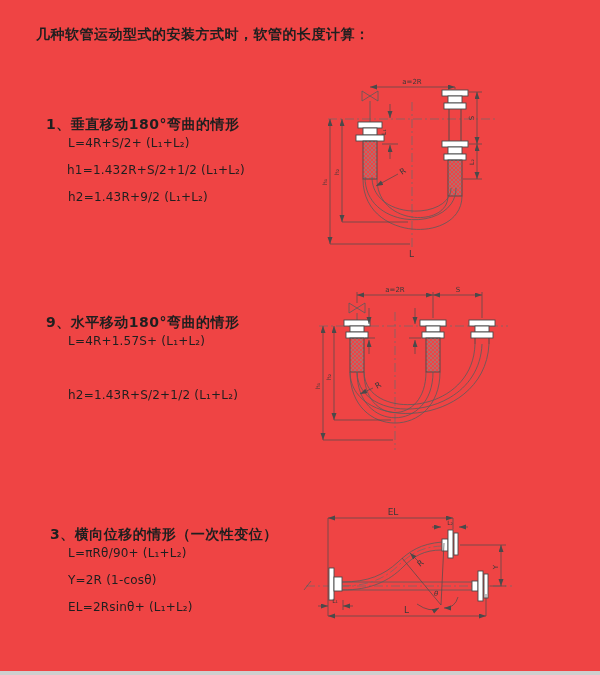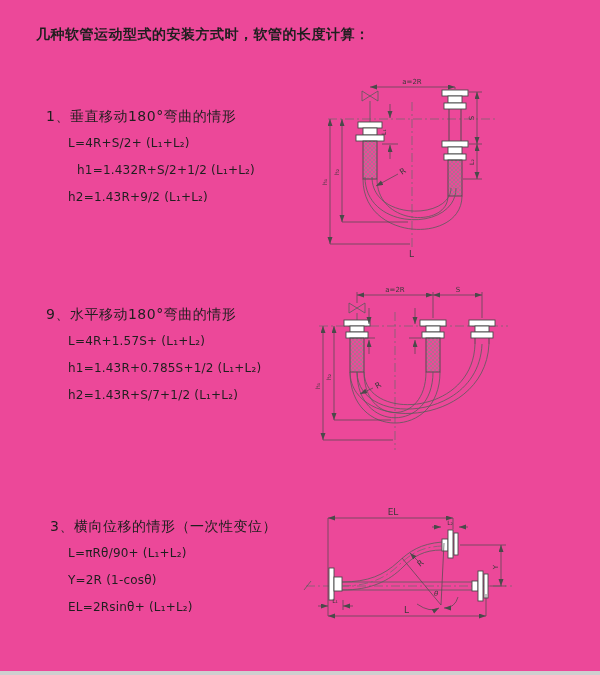--- a/index.html
+++ b/index.html
@@ -1,47 +1,46 @@
 <!DOCTYPE html>
 <html><head>
 <meta charset="utf-8">
 <style>
   html,body{margin:0;padding:0;background:#ffffff;}
   .page{
-    position:relative;width:600px;height:675px;background:#ec4899;overflow:hidden;
+    position:relative;width:600px;height:675px;background:#ef4444;overflow:hidden;
     font-family:"DejaVu Sans","Liberation Sans",sans-serif;color:#1f1f1f;
   }
   .title{position:absolute;left:36px;top:26px;font-size:14px;font-weight:bold;letter-spacing:.5px;}
-  .sec-heading{position:absolute;font-size:14px;font-weight:normal;letter-spacing:.5px;}
+  .sec-heading{position:absolute;font-size:14px;font-weight:bold;letter-spacing:.5px;margin-top:8px;}
   .formula{position:absolute;font-size:12px;letter-spacing:.2px;white-space:pre;}
   svg{position:absolute;overflow:visible;}
   svg text{font-family:"DejaVu Sans","Liberation Sans",sans-serif;fill:#3a3a3a;}
   .ln{stroke:#4a4a4a;stroke-width:.9;fill:none;}
   .thin{stroke:#5a5a5a;stroke-width:.8;fill:none;}
   .cl{stroke:#6a6a6a;stroke-width:.7;fill:none;stroke-dasharray:9 3 2 3;}
   .fit{stroke:#4a4a4a;stroke-width:.9;fill:#ffffff;}
   .dim{stroke:#4a4a4a;stroke-width:.7;fill:none;}
   .bottom-bar{position:absolute;left:0;bottom:0;width:600px;height:4px;background:#cfcfcf;}
 </style>
 </head>
 <body>
 
 <div class="page">
 
   <div class="title">几种软管运动型式的安装方式时，软管的长度计算：</div>
 
   <div class="sec-heading" style="left:46px;top:108px">1、垂直移动180°弯曲的情形</div>
   <div class="formula" style="left:68px;top:136px">L=4R+S/2+ (L₁+L₂)</div>
-  <div class="formula" style="left:77px;top:163px">h1=1.432R+S/2+1/2 (L₁+L₂)</div>
+  <div class="formula" style="left:67px;top:163px">h1=1.432R+S/2+1/2 (L₁+L₂)</div>
   <div class="formula" style="left:68px;top:190px">h2=1.43R+9/2 (L₁+L₂)</div>
 
   <div class="sec-heading" style="left:46px;top:306px">9、水平移动180°弯曲的情形</div>
   <div class="formula" style="left:68px;top:334px">L=4R+1.57S+ (L₁+L₂)</div>
-  <div class="formula" style="left:68px;top:361px">h1=1.43R+0.785S+1/2 (L₁+L₂)</div>
-  <div class="formula" style="left:68px;top:388px">h2=1.43R+S/7+1/2 (L₁+L₂)</div>
+  <div class="formula" style="left:68px;top:388px">h2=1.43R+S/2+1/2 (L₁+L₂)</div>
 
   <div class="sec-heading" style="left:50px;top:518px">3、横向位移的情形（一次性变位）</div>
   <div class="formula" style="left:68px;top:546px">L=πRθ/90+ (L₁+L₂)</div>
   <div class="formula" style="left:68px;top:573px">Y=2R (1-cosθ)</div>
   <div class="formula" style="left:68px;top:600px">EL=2Rsinθ+ (L₁+L₂)</div>
 
   <svg style="left:312px;top:74px" width="290" height="185" viewBox="0 0 290 185">
     <defs>
       <marker id="m1" markerWidth="8" markerHeight="6" refX="7" refY="2.5" orient="auto-start-reverse" markerUnits="userSpaceOnUse">
         <path d="M0,0 L7,2.5 L0,5 z" fill="#4a4a4a"></path>

